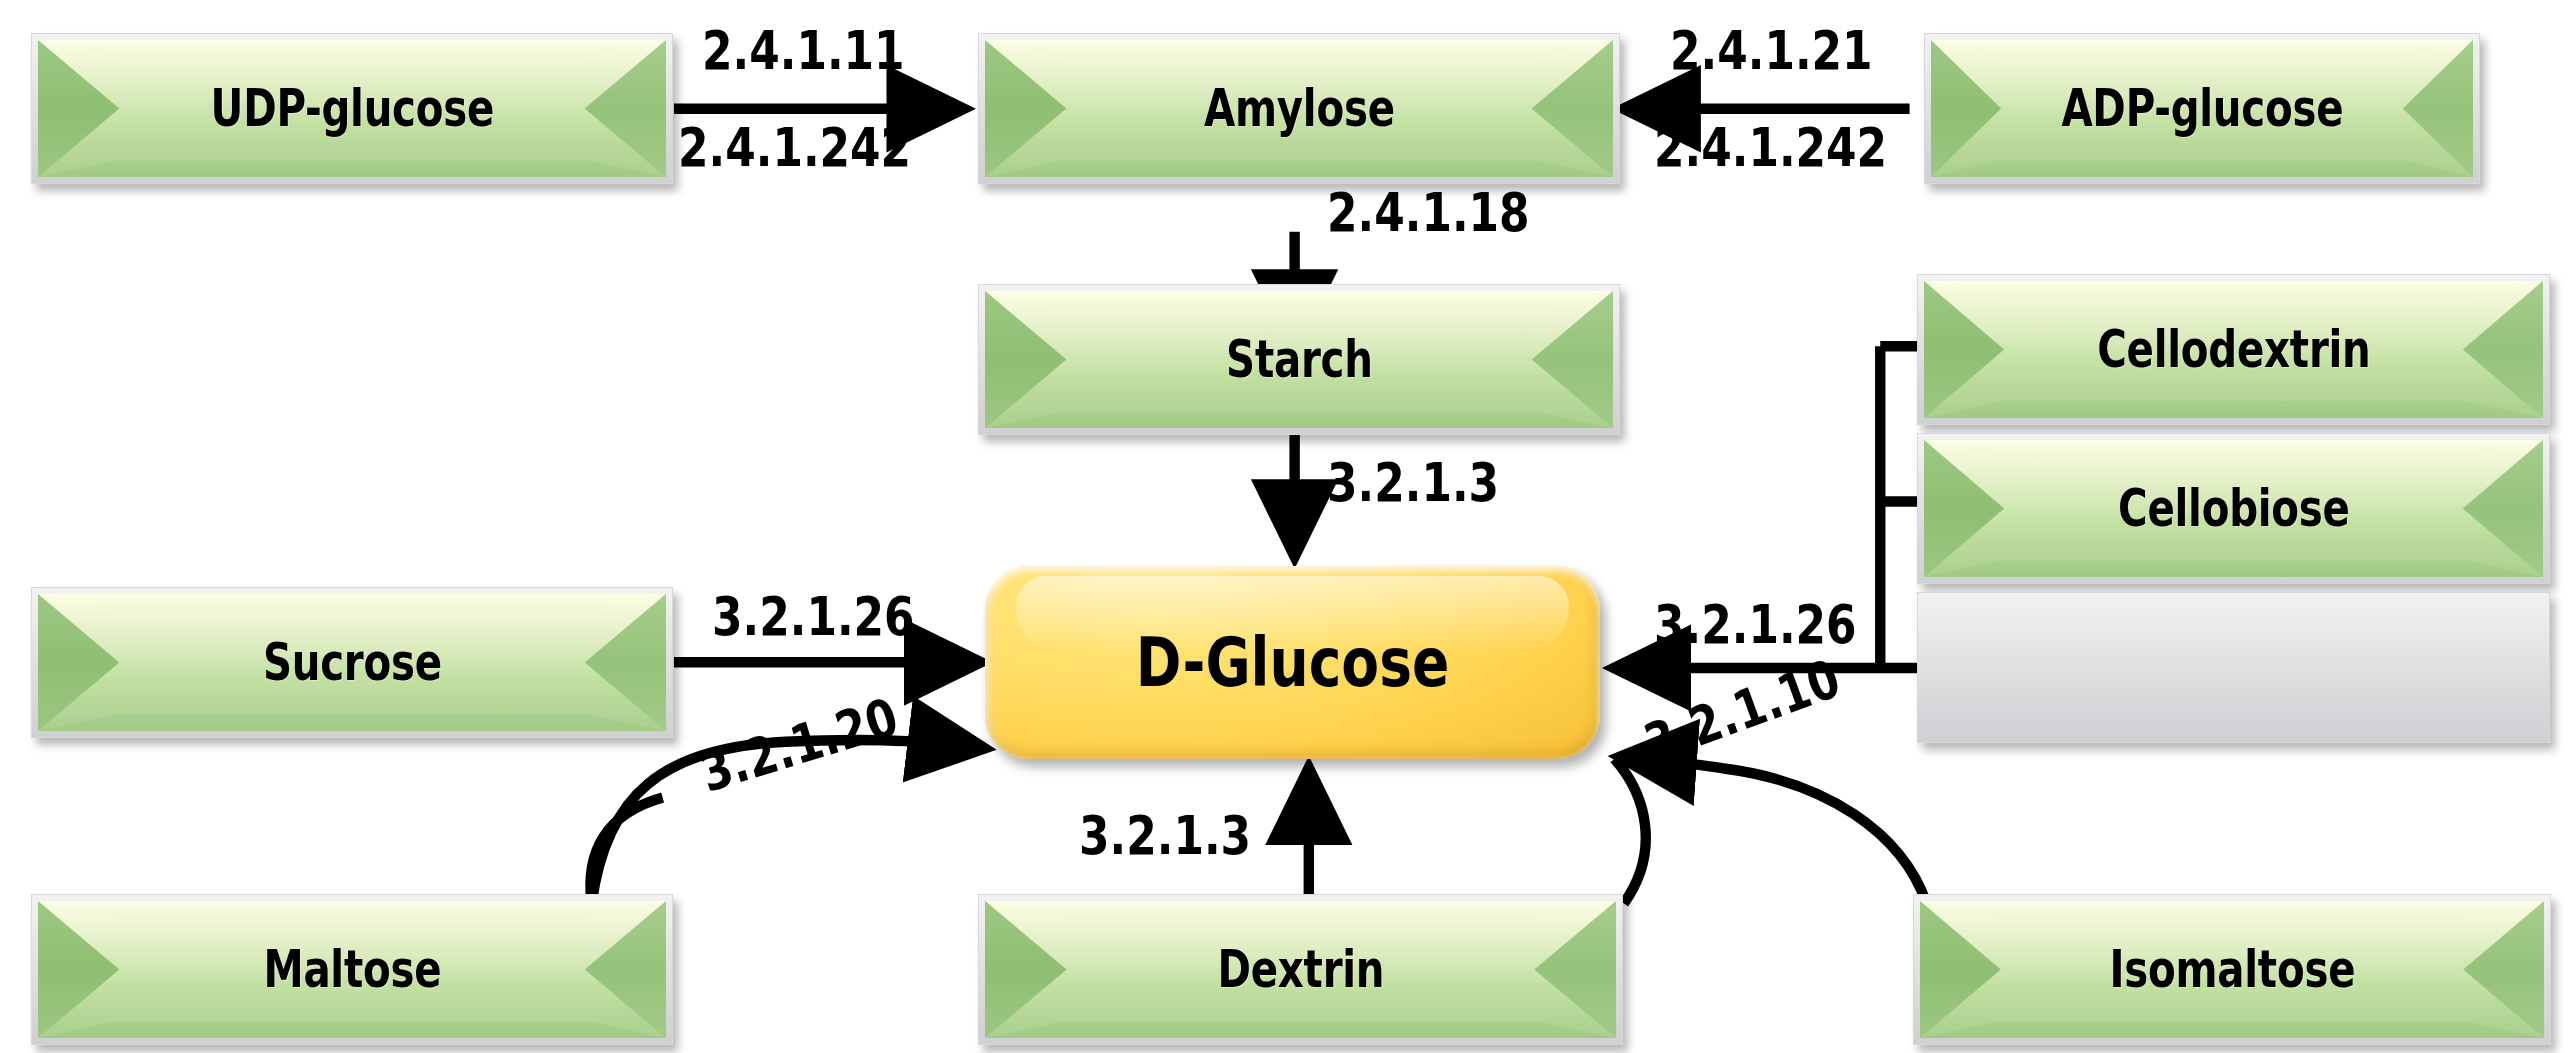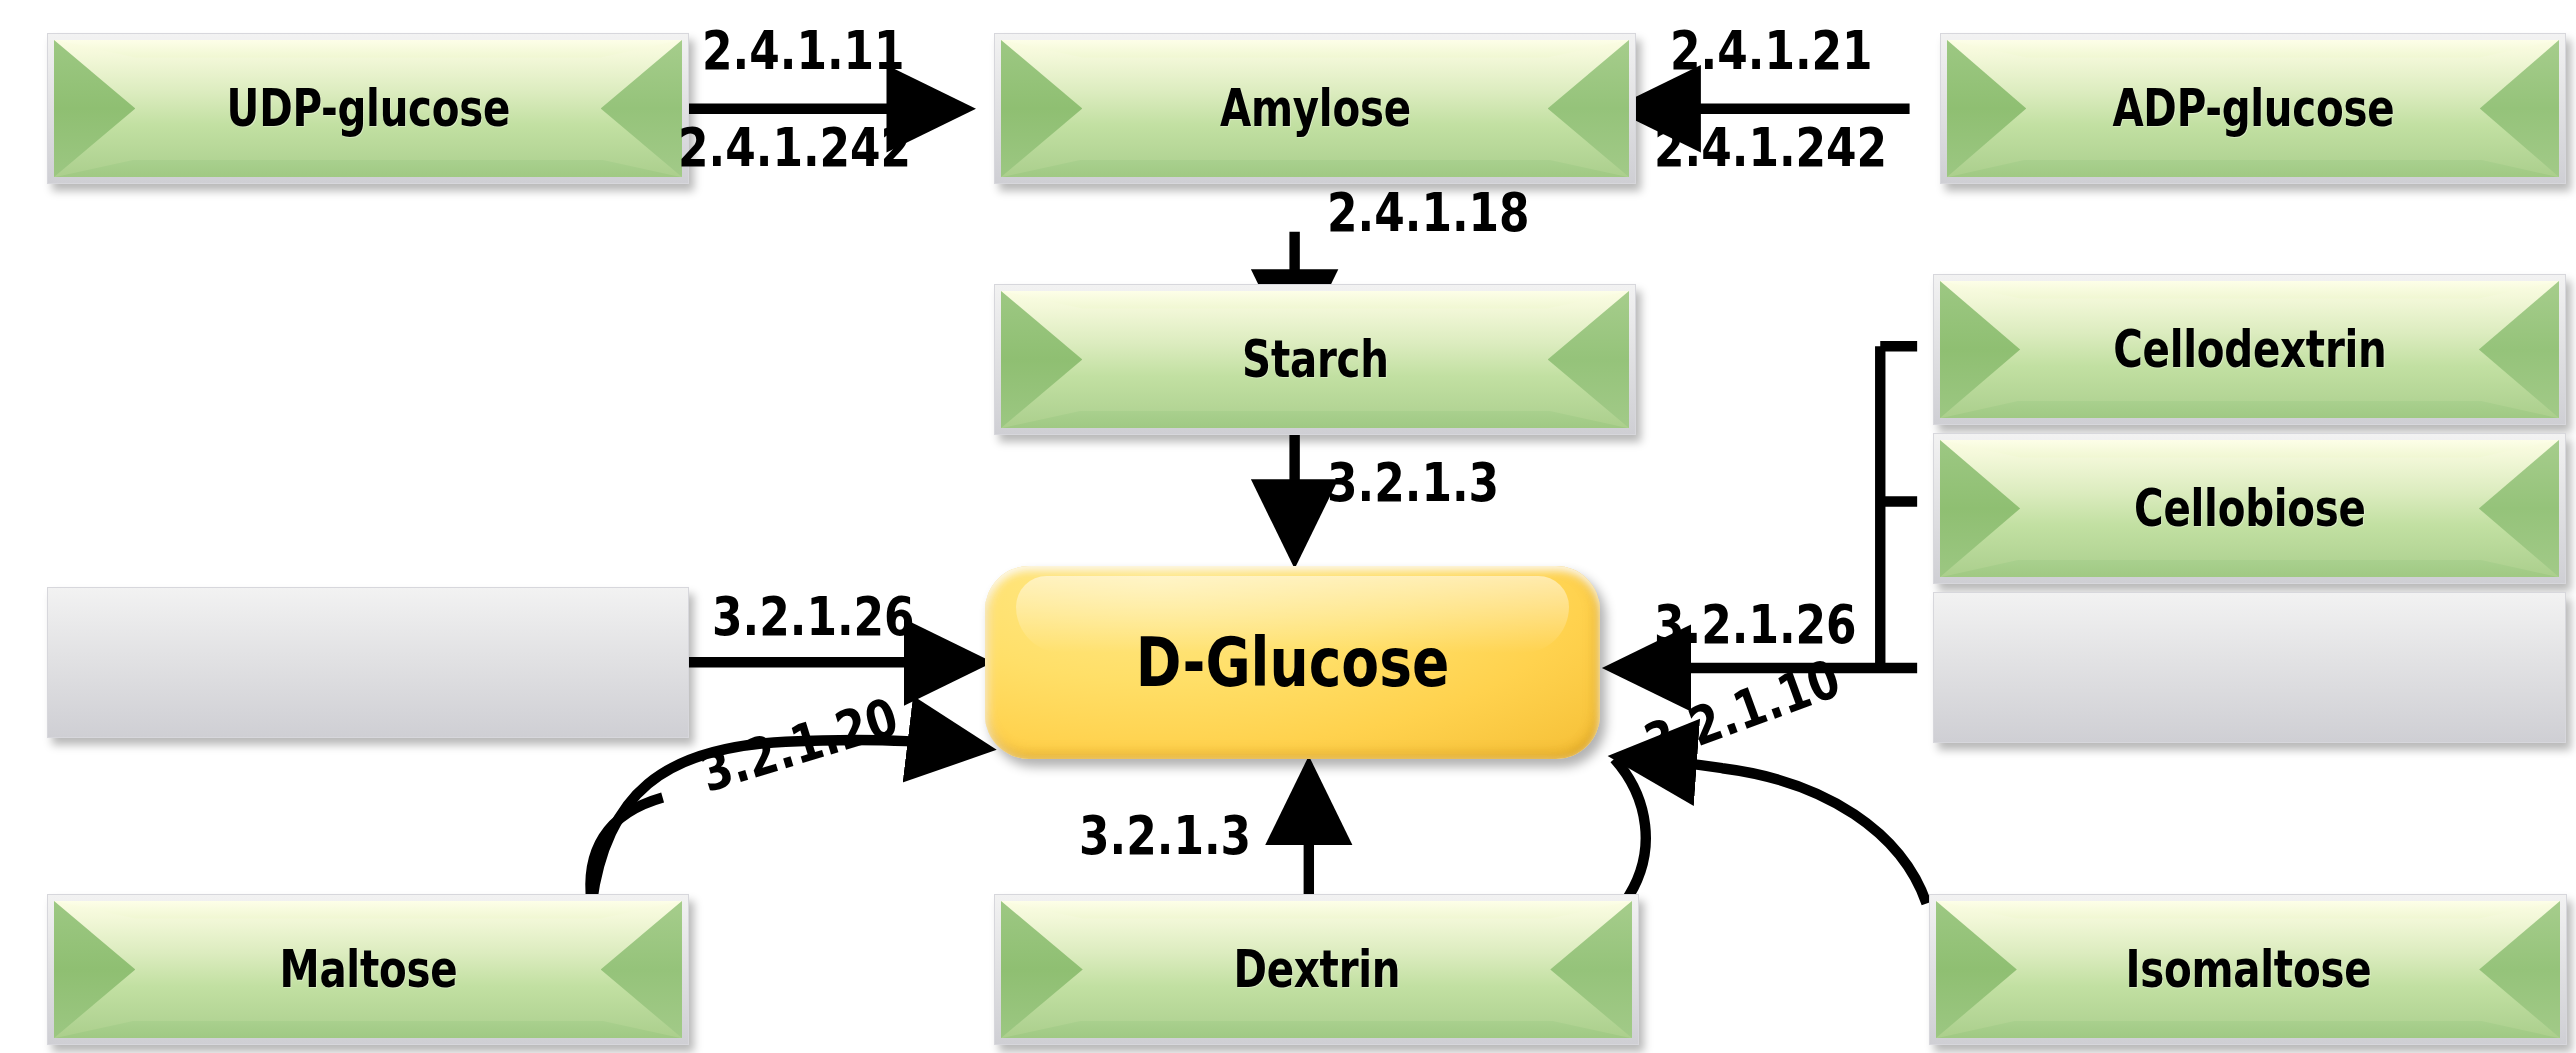--- a/index.html
+++ b/index.html
@@ -5,21 +5,21 @@
 <style>
   html,body{margin:0;padding:0;background:#ffffff;}
   body{
     font-family:"DejaVu Sans","Liberation Sans",sans-serif;
     width:2576px;height:1053px;overflow:hidden;position:relative;
   }
   #stage{position:absolute;left:0;top:0;width:2576px;height:1053px;background:#fff;}
   #svg-layer{position:absolute;left:0;top:0;width:2576px;height:1053px;}
 
   
-  .node{position:absolute;box-sizing:border-box;margin-left:16px;}
+  .node{position:absolute;box-sizing:border-box;}
   .node .frame{
     position:absolute;inset:0;
     background:linear-gradient(180deg,#f2f2f2 0%,#e2e2e4 45%,#cfcfd4 100%);
     border:0.9px solid #d7d7dc;
     box-shadow:4.7px 6.6px 8.5px rgba(0,0,0,0.28);
   }
   .node .face{position:absolute;inset:6.6px;overflow:hidden;background:#b5d39a;}
   .node .face .core{
     position:absolute;inset:0;
     background:linear-gradient(180deg,#fcfde3 0%,#f3f8d9 12%,#dcecbf 38%,#c2e0a2 62%,#b2d494 88%,#abcf8c 100%);
@@ -139,21 +139,21 @@
     <div class="face">
       <div class="core"></div>
       <div class="bt"></div>
       <div class="bb"></div>
       <div class="bl"></div>
       <div class="br"></div>
       <div class="label">Amylose</div>
     </div>
   </div>
 
-  <div class="node" style="left:1924px;top:33px;width:626px;height:151px;">
+  <div class="node" style="left:1924px;top:33px;width:556px;height:151px;">
     <div class="frame"></div>
     <div class="face">
       <div class="core"></div>
       <div class="bt"></div>
       <div class="bb"></div>
       <div class="bl"></div>
       <div class="br"></div>
       <div class="label">ADP-glucose</div>
     </div>
   </div>
@@ -193,20 +193,28 @@
       <div class="label">Cellobiose</div>
     </div>
   </div>
 
   <div class="node" style="left:1917px;top:592px;width:633px;height:151px;">
     <div class="frame"></div>
   </div>
 
   <div class="node" style="left:31px;top:587px;width:642px;height:151px;">
     <div class="frame"></div>
+    <div class="face">
+      <div class="core"></div>
+      <div class="bt"></div>
+      <div class="bb"></div>
+      <div class="bl"></div>
+      <div class="br"></div>
+      <div class="label">Sucrose</div>
+    </div>
   </div>
 
   <div class="pill" style="left:985px;top:566px;width:615px;height:193px;">
     <div class="shell"></div>
     <div class="gloss"></div>
     <div class="label">D-Glucose</div>
   </div>
 
   <div class="node" style="left:31px;top:894px;width:642px;height:151px;border-radius:7px;">
     <div class="frame"></div>

